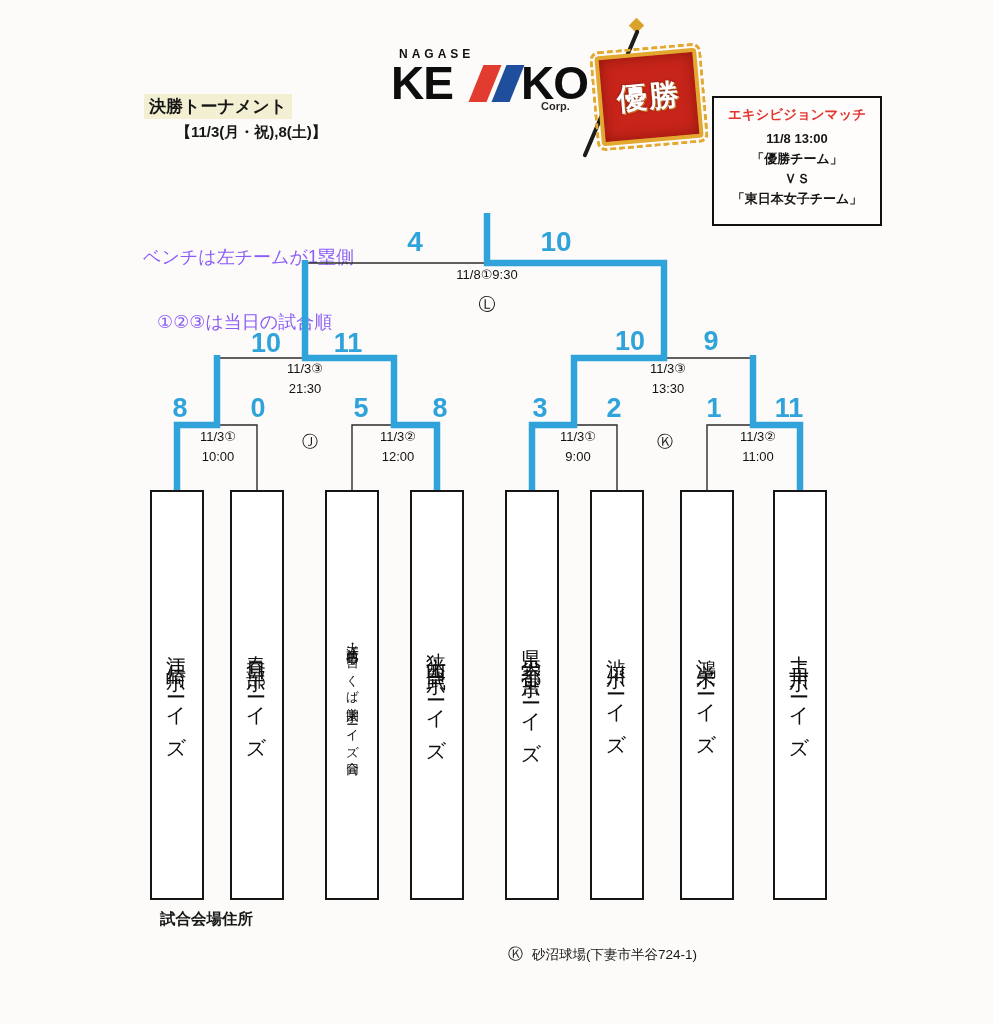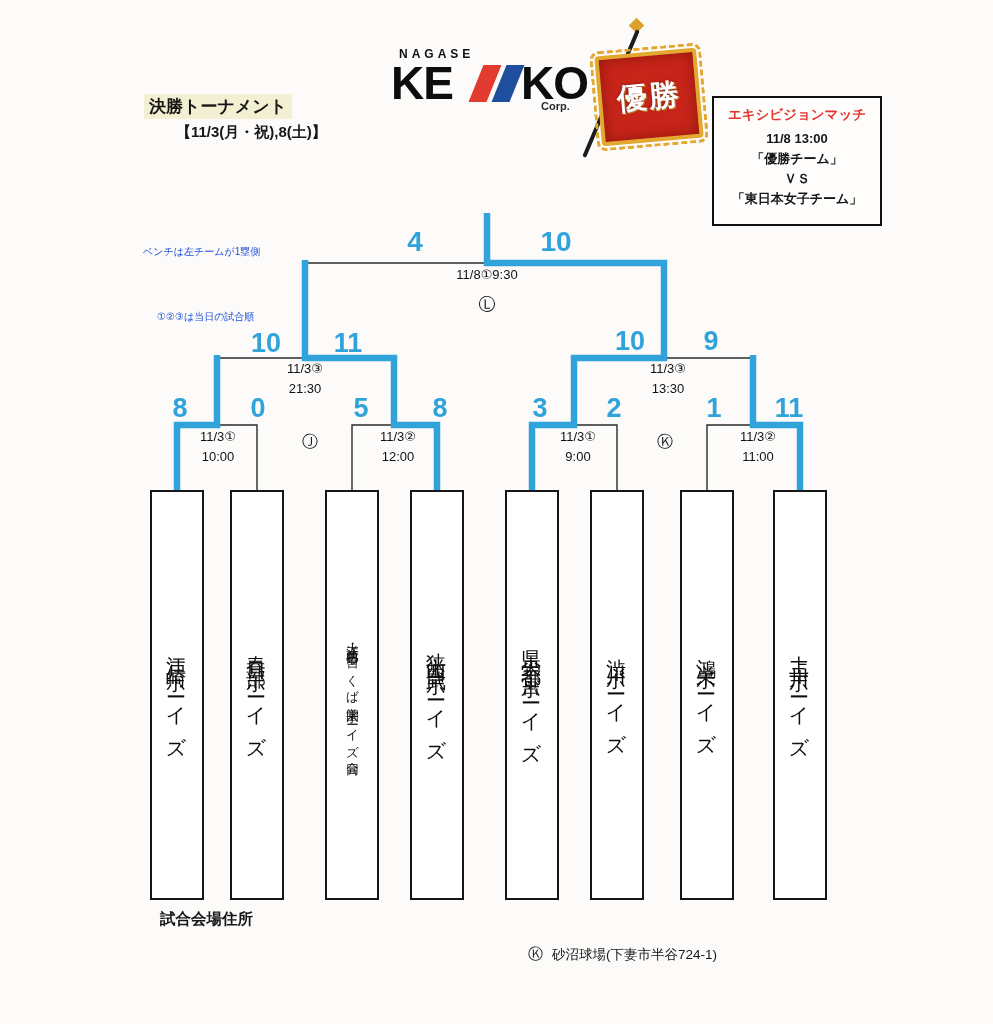--- a/index.html
+++ b/index.html
@@ -41,21 +41,21 @@
                 background:#fffdfb; text-align:center; padding-top:7px; }
   .exhibition .ex-title { color:#e3342f; font-weight:bold; font-size:13.5px; margin-bottom:3px; }
   .exhibition div { font-size:13px; font-weight:bold; line-height:1.55; }
 
   
   .champ { left:440px; top:149px; width:94px; height:64px; border:2.5px solid #141414; background:#fff;
            display:flex; align-items:center; justify-content:center;
            font-size:22px; font-weight:600; letter-spacing:18px; padding-left:18px; }
 
   
-  .note { font-size:10px; color:#1d4ed8; }
+  .note { font-size:18px; color:#8b5cf6; }
   .note-bench { left:143px; top:245px; }
   .note-order { left:157px; top:310px; }
 
   
   .score { position:absolute; transform:translateX(-50%); color:#2fa3da; font-size:27px; font-weight:600; }
   .mlabel { position:absolute; transform:translateX(-50%); font-size:13px; color:#111; white-space:nowrap; }
   .vmark  { position:absolute; transform:translateX(-50%); font-size:16px; color:#111; }
 
   
   .team { position:absolute; top:490px; width:54px; height:410px; border:2.5px solid #161616; background:#fff;
@@ -169,17 +169,17 @@
   <div class="team" style="left:150px;">江戸崎ボーイズ</div>
   <div class="team" style="left:230px;">春日部ボーイズ</div>
   <div class="team team--small" style="left:325px;">大洋・筑西田宮・つくば学園ボーイズ合同</div>
   <div class="team" style="left:410px;">狭山西武ボーイズ</div>
   <div class="team" style="left:505px;">県央宇都宮ボーイズ</div>
   <div class="team" style="left:590px;">渋川ボーイズ</div>
   <div class="team" style="left:680px;">鴻巣ボーイズ</div>
   <div class="team" style="left:773px;">上三川ボーイズ</div>
 
   <div class="abs venue-head">試合会場住所</div>
-  <div class="venue-item" style="left:508px; top:945px;margin-left:20px;">
+  <div class="venue-item" style="left:508px; top:945px;">
     <span class="mk">Ⓚ</span><span>砂沼球場(下妻市半谷724-1)</span>
   </div>
 
 </div>
 
 </body></html>

